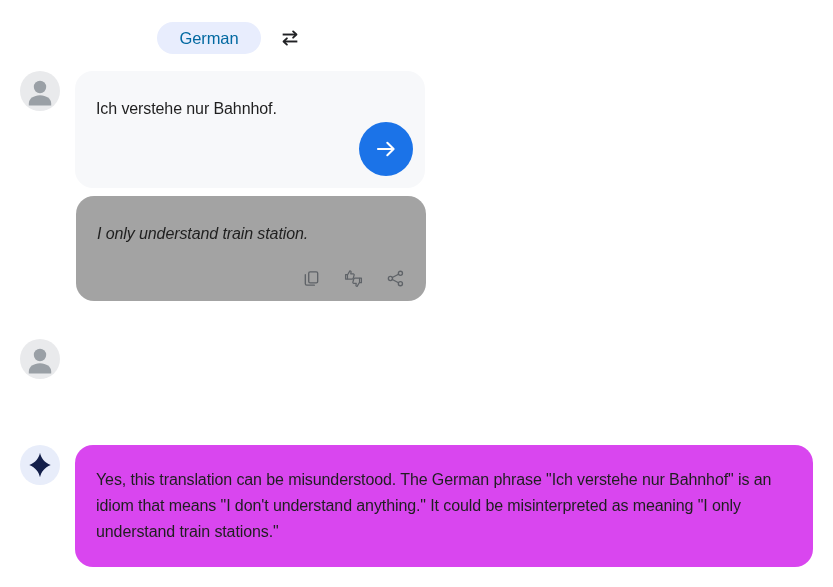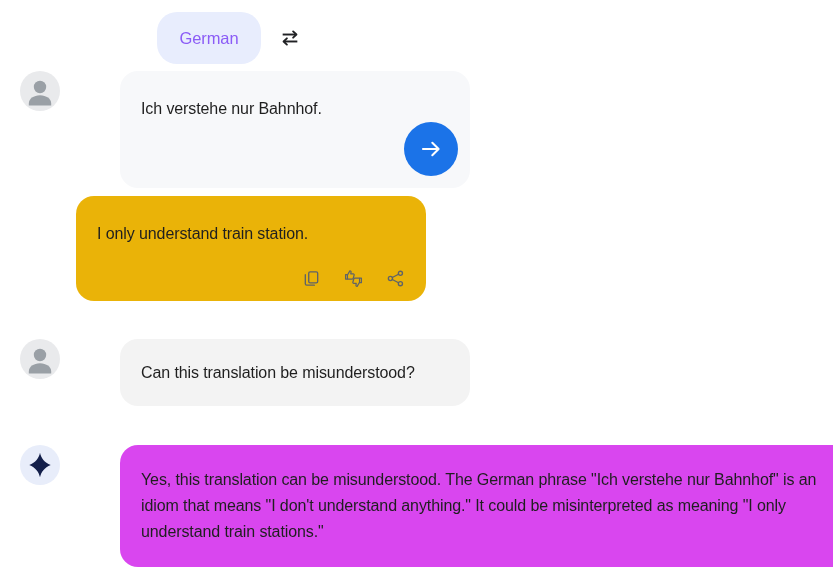--- a/index.html
+++ b/index.html
@@ -26,25 +26,25 @@
     height: 40px;
     display: flex;
     align-items: center;
     justify-content: center;
     gap: 14px;
   }
   .lang-chip {
     background: #e8edfd;
     border: none;
     border-radius: 20px;
-    height: 52px;
+    height: 32px;
     padding: 0 22px;
     font-family: "Liberation Sans", sans-serif;
     font-size: 16.5px;
-    color: #8b5cf6;
+    color: #0369a1;
     letter-spacing: -0.1px;
     cursor: pointer;
     display: flex;
     align-items: center;
     justify-content: center;
     white-space: nowrap;
   }
   .swap-btn {
     width: 30px;
     height: 30px;
@@ -62,21 +62,20 @@
     position: absolute;
     left: 0;
     top: 64px;
     right: 0;
     bottom: 0;
   }
   .msg-row {
     position: absolute;
     display: flex;
     align-items: flex-start;
-    gap: 45px;
   }
   .avatar {
     width: 40px;
     height: 40px;
     border-radius: 50%;
     flex: 0 0 40px;
     margin-right: 15px;
     display: flex;
     align-items: center;
     justify-content: center;
@@ -90,24 +89,25 @@
     box-sizing: border-box;
     position: relative;
   }
   .bubble-source {
     background: #f7f8fa;
     width: 350px;
     min-height: 117px;
     padding: 26px 24px 20px 21px;
   }
   .bubble-target {
-    background: #eab308;
+    background: #a3a3a3;
     width: 350px;
     min-height: 105px;
     padding: 26px 24px 20px 21px;
+    font-style: italic;
   }
   .bubble-user {
     background: #f3f3f3;
     width: 350px;
     min-height: 64px;
     padding: 22px 24px 20px 21px;
   }
   .bubble-gemini {
     background: #d946ef;
     width: 738px;
@@ -255,23 +255,20 @@
 
   <div class="msg-row" style="left:20px; top:275px;">
     <div class="avatar user">
       <span>
         <svg width="40" height="40" viewBox="0 0 40 40">
           <circle cx="20" cy="16" r="6.2" fill="#9aa0a6"></circle>
           <path d="M20 24.2c-6.4 0-11.2 3.6-11.2 8.2v2h22.4v-2c0-4.6-4.8-8.2-11.2-8.2z" fill="#9aa0a6"></path>
         </svg>
       </span>
     </div>
-    <div class="bubble bubble-user">
-      <p class="bubble-text">Can this translation be misunderstood?</p>
-    </div>
   </div>
 
   <div class="msg-row" style="left:20px; top:381px;">
     <div class="avatar gemini">
       <span>
         <svg width="28" height="28" viewBox="0 0 24 24">
           <path d="M12 1.4c.9 4.6 3.8 8.2 9.2 10.6-5.4 2.4-8.3 6-9.2 10.6-.9-4.6-3.8-8.2-9.2-10.6C8.2 9.6 11.1 6 12 1.4z" fill="#131f4a"></path>
         </svg>
       </span>
     </div>

